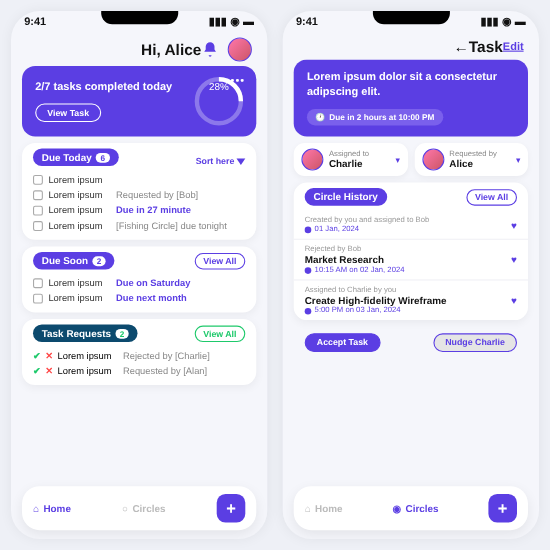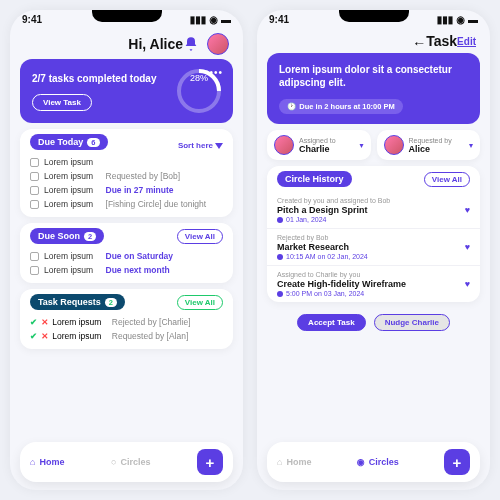--- a/index.html
+++ b/index.html
@@ -48,21 +48,21 @@
 .person-txt{flex:1;font-size:7px;color:#888}
 .person-name{font-size:9px;font-weight:700;color:#111}
 .chev{color:#5b3ee3;font-size:8px}
 .hist-item{border-bottom:1px solid #f0f0f5;padding:5px 10px;position:relative}
 .hist-item:last-child{border:none}
 .hist-meta{font-size:7px;color:#999;margin-bottom:1px}
 .hist-title{font-size:9px;font-weight:700;color:#111;margin-bottom:1px}
 .hist-time{font-size:7px;color:#5b3ee3;display:flex;align-items:center;gap:3px}
 .dot{width:6px;height:6px;background:#5b3ee3;border-radius:50%}
 .heart{position:absolute;right:10px;top:50%;transform:translateY(-50%);color:#5b3ee3;font-size:9px}
-.action-row{display:flex;gap:8px;padding:6px 10px;justify-content:center}
+.action-row{display:flex;gap:8px;padding:6px 10px;justify-content:space-between}
 .navbar{background:#fff;border-radius:16px;margin:6px 10px 8px;padding:7px 10px;display:flex;justify-content:space-between;align-items:center;box-shadow:0 4px 12px rgba(0,0,0,0.08)}
 .nav-item{display:flex;align-items:center;gap:4px;font-size:9px;font-weight:600;color:#bbb}
 .nav-item.active{color:#5b3ee3}
 .nav-plus{width:26px;height:26px;background:#5b3ee3;color:#fff;border-radius:8px;display:flex;align-items:center;justify-content:center;font-size:15px;font-weight:700}
 .funnel{width:0;height:0;border-left:4px solid transparent;border-right:4px solid transparent;border-top:6px solid #5b3ee3}
 </style>
 </head>
 <body>
 
 <div class="phone">
@@ -204,21 +204,20 @@
       </div>
     </div>
 
     <div class="card">
       <div class="card-hdr">
         <span class="card-title">Circle History</span>
         <span class="viewall">View All</span>
       </div>
       <div class="hist-item">
         <div class="hist-meta">Created by you and assigned to Bob</div>
-        <div class="hist-title">Pitch a Design Sprint</div>
         <div class="hist-time">
             <span class="dot"></span>
             <span>01 Jan, 2024</span>
           </div>
         <span class="heart">♥</span>
       </div>
       <div class="hist-item">
         <div class="hist-meta">Rejected by Bob</div>
         <div class="hist-title">Market Research</div>
         <div class="hist-time">

